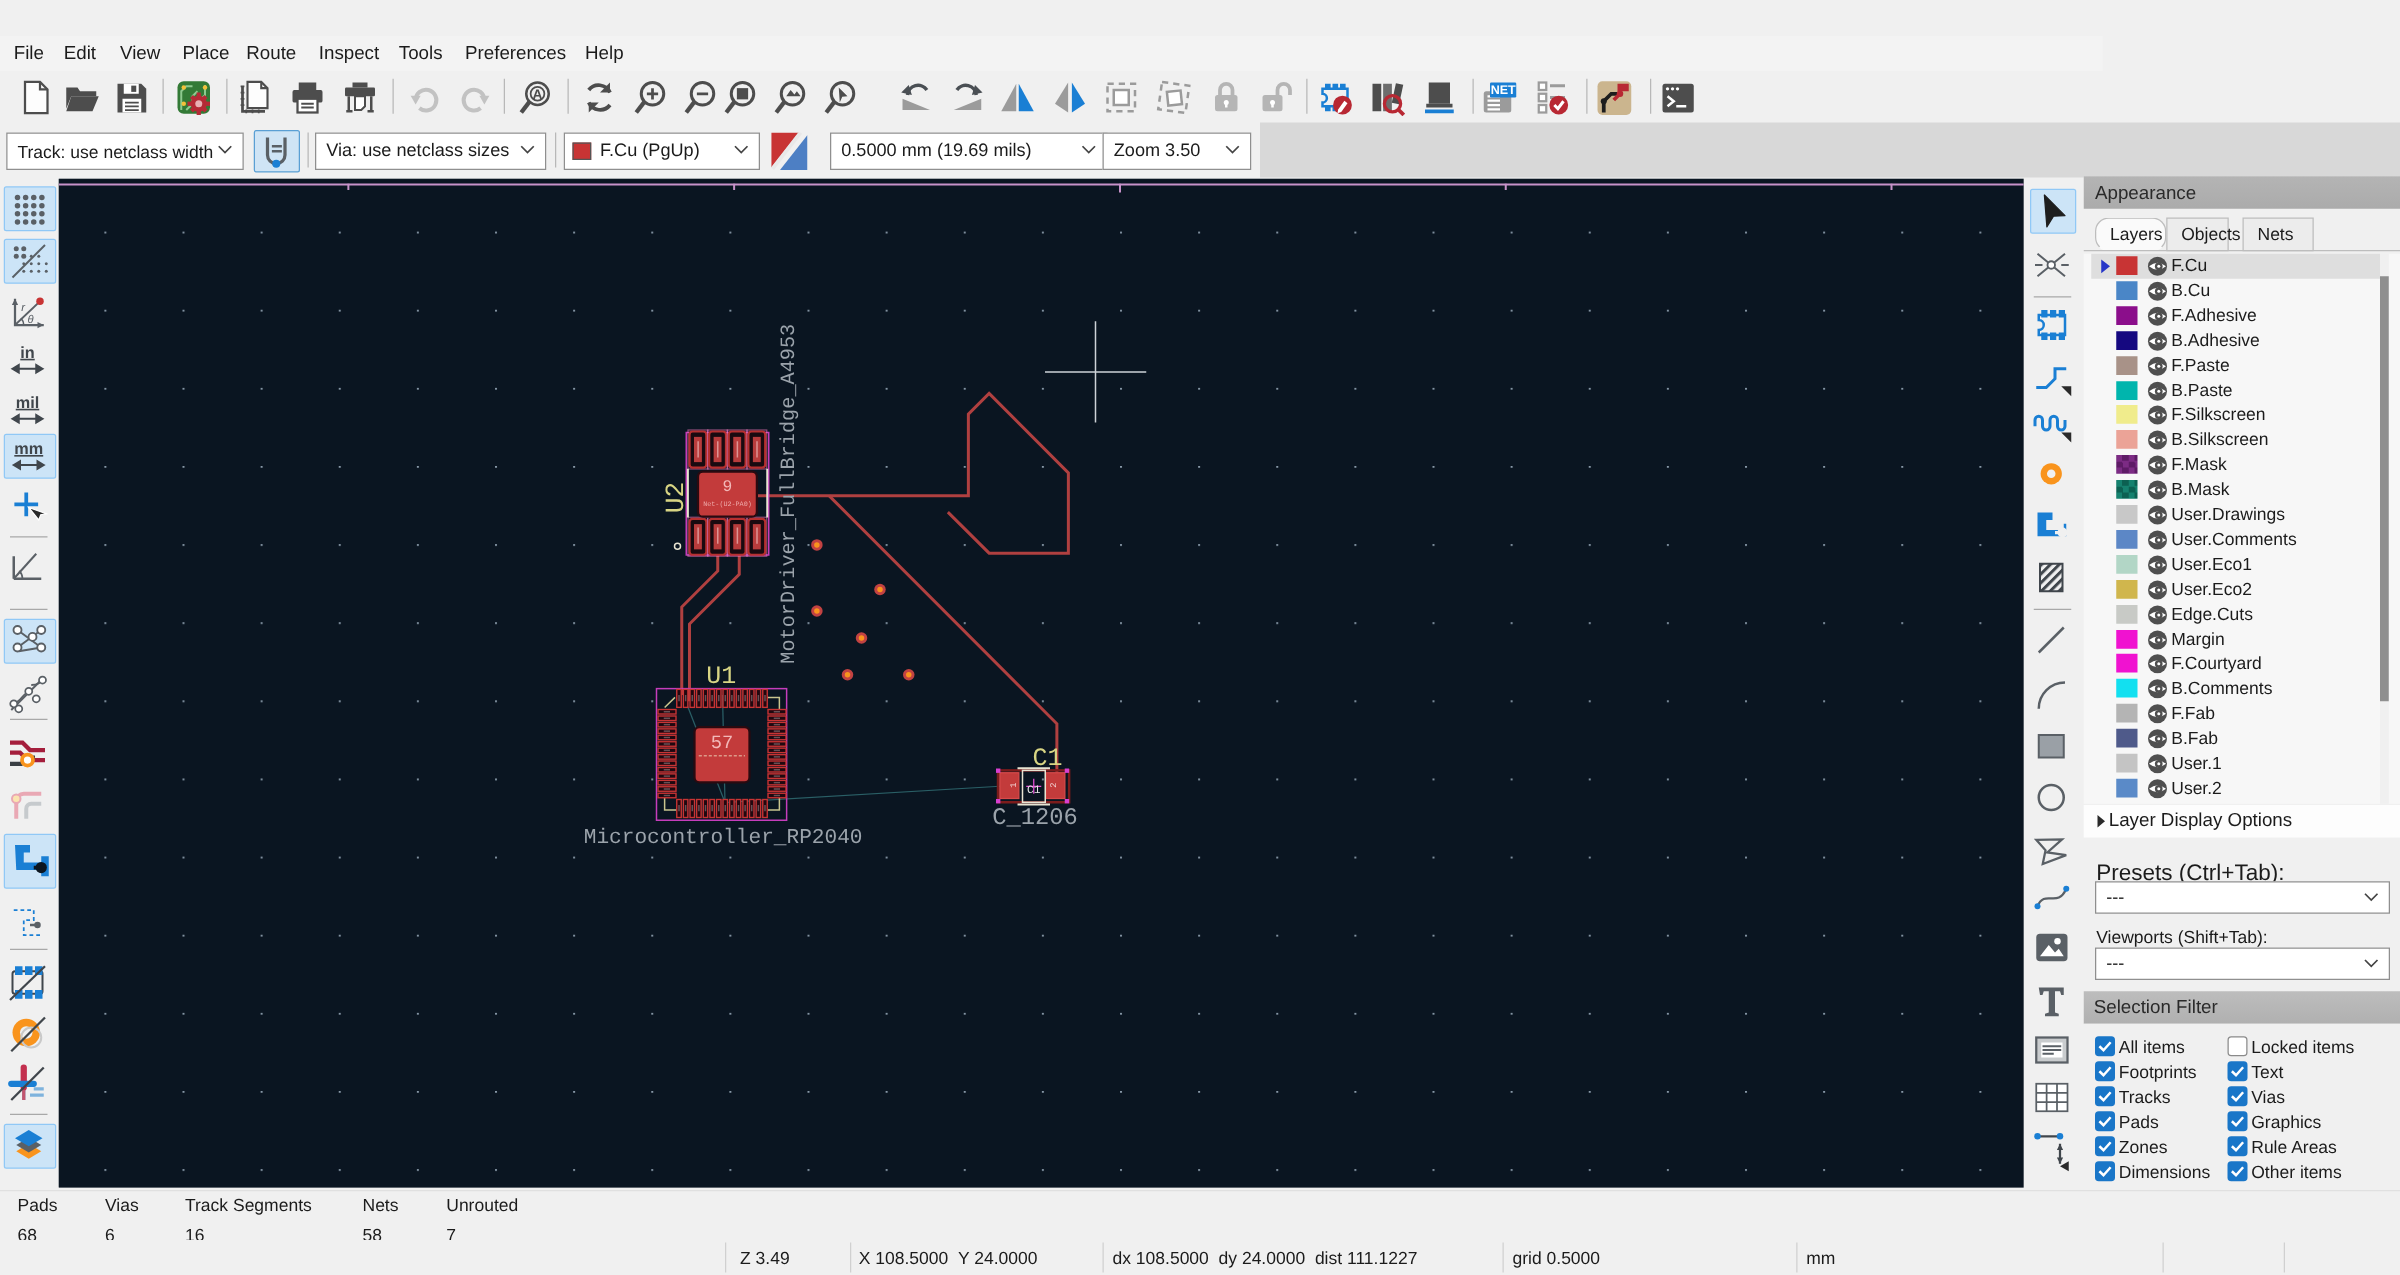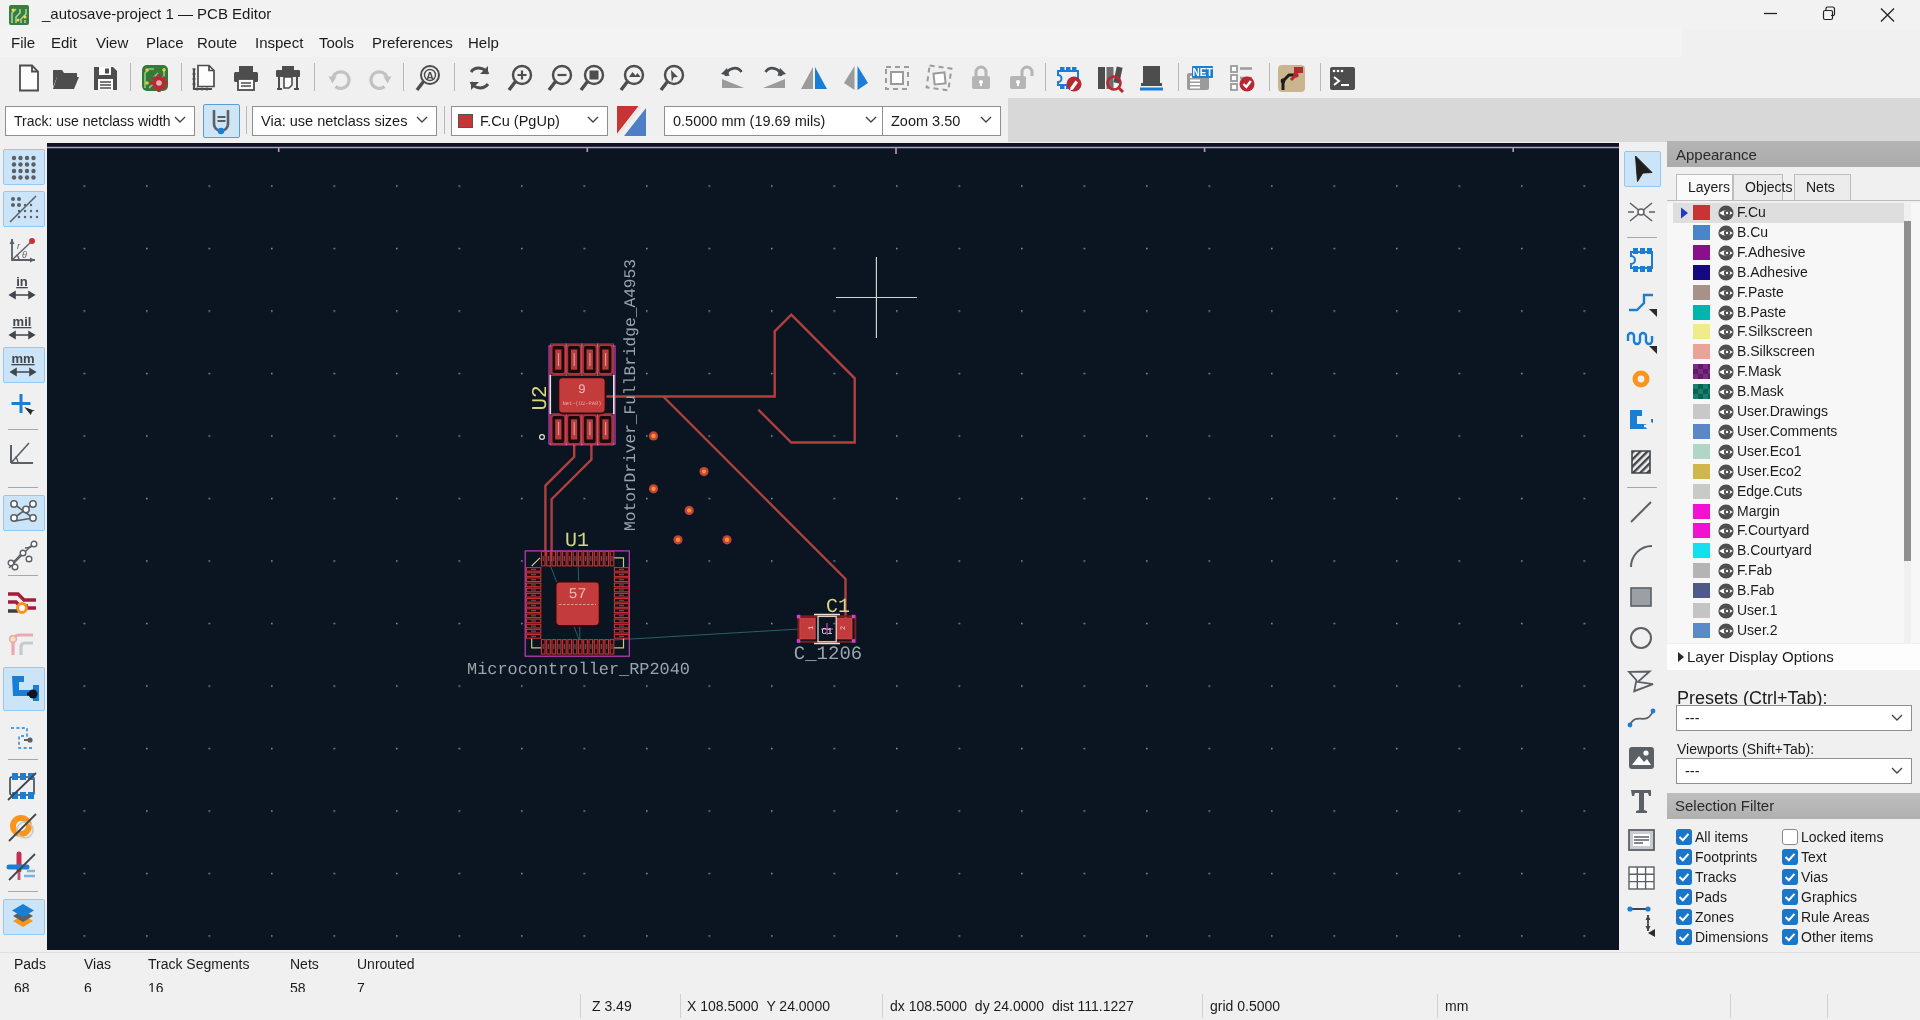--- a/index.html
+++ b/index.html
@@ -49,40 +49,20 @@
 #status1 { position:absolute; left:0; top:952px; width:1920px; height:40px; background:#f0f0f0; border-top:1px solid #e0e0e0; }
 #status1 .lab { position:absolute; top:3px; font-size:14px; color:#1b1b1b; }
 #status1 .val { position:absolute; top:27px; font-size:14px; color:#1b1b1b; }
 #status2 { position:absolute; left:0; top:992px; width:1920px; height:28px; background:#f0f0f0; }
 #status2 span { position:absolute; top:6px; font-size:14px; color:#1b1b1b; white-space:nowrap; }
 .s2sep { position:absolute; top:2px; width:1px; height:24px; background:#d0d0d0; }
 </style>
 </head>
 <body>
 <div id="app">
-  <div id="titlebar">
-    <svg id="appicon" width="22" height="22" viewBox="0 0 22 22">
-      <rect x="1" y="1" width="20" height="20" rx="2" fill="#3a7d3c"></rect>
-      <path d="M4 19 V9 l4 -4 M8 19 v-6 l4 -4 V5 M13 19 v-4 l5 -5 V5 M17 19 v-3" stroke="#a8d8a8" stroke-width="1.5" fill="none"></path>
-      <circle cx="5" cy="6" r="1.5" fill="#ffd54f"></circle>
-        <circle cx="17" cy="13" r="1.5" fill="#ffd54f"></circle>
-        <circle cx="10" cy="16" r="1.5" fill="#ffd54f"></circle>
-    </svg>
-    <div class="title">_autosave-project 1 — PCB Editor</div>
-    <svg class="winbtn" style="left:1747px" width="46" height="29">
-        <path d="M17 13.5 h13" stroke="#222" stroke-width="1.3"></path>
-      </svg>
-    <svg class="winbtn" style="left:1806px" width="46" height="29">
-        <rect x="17.5" y="10.5" width="9" height="9" rx="1.5" fill="none" stroke="#222" stroke-width="1.2"></rect>
-        <path d="M20 10.5 v-2 a1.5 1.5 0 0 1 1.5 -1.5 h5 a2 2 0 0 1 2 2 v5 a1.5 1.5 0 0 1 -1.5 1.5 h-2" fill="none" stroke="#222" stroke-width="1.2"></path>
-      </svg>
-    <svg class="winbtn" style="left:1864px" width="46" height="29">
-        <path d="M17 8.5 L30 21.5 M30 8.5 L17 21.5" stroke="#222" stroke-width="1.3"></path>
-      </svg>
-  </div>
   <div id="menubar">
     <span style="left:11px">File</span>
     <span style="left:51px">Edit</span>
     <span style="left:96px">View</span>
     <span style="left:146px">Place</span>
     <span style="left:197px">Route</span>
     <span style="left:255px">Inspect</span>
     <span style="left:319px">Tools</span>
     <span style="left:372px">Preferences</span>
     <span style="left:468px">Help</span>
@@ -841,21 +821,21 @@
           <path d="M24 14 l-2.5 5 h5 z M24 30 l-2.5 -5 h5 z" fill="#40464c"></path>
           <circle cx="6" cy="8" r="2.6" fill="#1a7fd4"></circle>
           <circle cx="24" cy="8" r="2.6" fill="#1a7fd4"></circle>
           <path d="M24 34 l7 4 v-8 z" fill="#2a2a2a" transform="translate(0,-2)"></path>
         </svg></div>
   </div>
   <div id="rightpanel">
     <div id="apphead">
         <span>Appearance</span>
       </div>
-    <div class="tab sel" style="left:9px; width:57px;">
+    <div class="tab sel" style="left:9px; width:57px;border-radius:11px;">
         <span style="position:absolute;left:11px;top:4px">Layers</span>
       </div>
     <div class="tab" style="left:66px; width:50px;">
         <span style="position:absolute;left:11px;top:4px">Objects</span>
       </div>
     <div class="tab" style="left:127px; width:57px;">
         <span style="position:absolute;left:11px;top:4px">Nets</span>
       </div>
     <div style="position:absolute; left:0px; top:59px; width:253px; height:1px; background:#bdbdbd;"></div>
     <div id="layerlist" style="position:absolute; left:0; top:62px; width:253px; height:440px; background:#f7f7f7;">
@@ -1033,21 +1013,21 @@
           <span class="lname">F.Courtyard</span>
         </div>
       <div class="layerrow" style="top:338.3px;">
           <div class="lsw" style="background:#12e0f0;"></div>
           <svg class="leye" width="20" height="16" viewBox="0 0 20 16">
             <circle cx="10" cy="8" r="7.6" fill="#4f4f4f"></circle>
             <path d="M3.2 8 Q10 2.4 16.8 8 Q10 13.6 3.2 8 z" fill="#fff"></path>
             <circle cx="11" cy="8" r="3.1" fill="#4f4f4f"></circle>
             <circle cx="11" cy="8" r="1.2" fill="#fff"></circle>
           </svg>
-          <span class="lname">B.Courtyard</span>
+          <span class="lname">B.Comments</span>
         </div>
       <div class="layerrow" style="top:358.2px;">
           <div class="lsw" style="background:#b4b4b4;"></div>
           <svg class="leye" width="20" height="16" viewBox="0 0 20 16">
             <circle cx="10" cy="8" r="7.6" fill="#4f4f4f"></circle>
             <path d="M3.2 8 Q10 2.4 16.8 8 Q10 13.6 3.2 8 z" fill="#fff"></path>
             <circle cx="11" cy="8" r="3.1" fill="#4f4f4f"></circle>
             <circle cx="11" cy="8" r="1.2" fill="#fff"></circle>
           </svg>
           <span class="lname">F.Fab</span>

